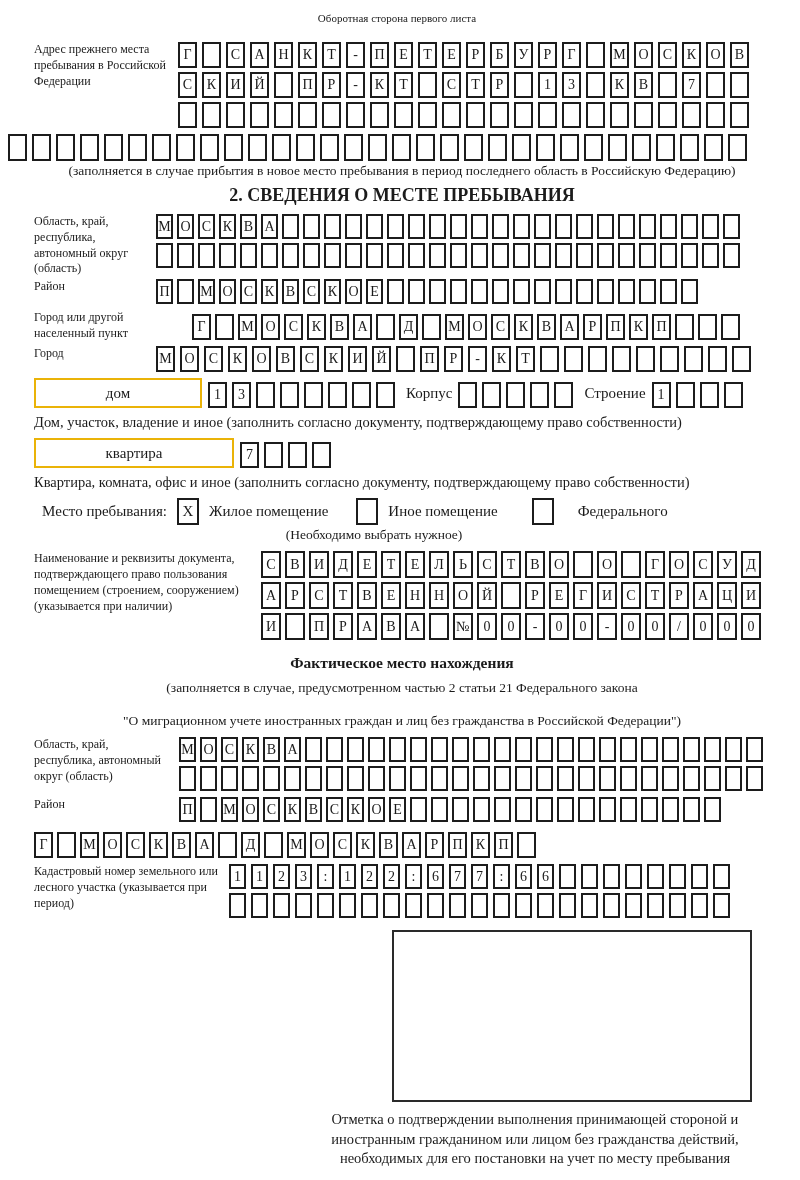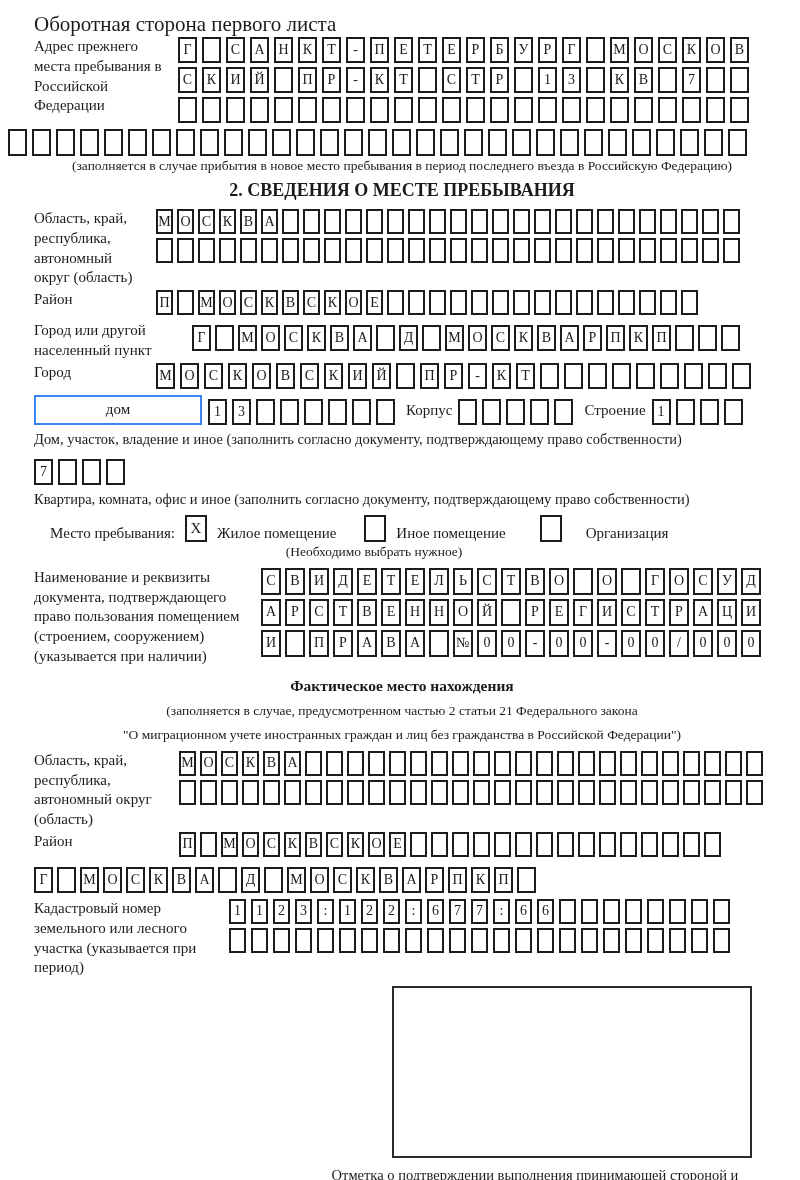--- a/index.html
+++ b/index.html
@@ -1,20 +1,20 @@
 <!DOCTYPE html>
 <html><head>
 <meta charset="utf-8">
 <style>
   html,body{margin:0;padding:0;background:#ffffff;color:#1b1b1b;}
   body{width:800px;font-family:"Liberation Serif", serif;}
   .page{box-sizing:border-box;width:800px;min-height:1180px;padding:12px 30px 10px 34px;}
-  .hdr{text-align:left;font-size:21px;padding-right:10px;}
+  .hdr{text-align:center;font-size:11px;padding-right:10px;margin-bottom:18px;}
   .row{display:flex;align-items:flex-start;margin-bottom:2px;}
-  .lbl{font-size:15px;line-height:1.32;flex:0 0 auto;}
+  .lbl{font-size:12px;line-height:1.32;flex:0 0 auto;}
   .w132{width:132px;margin-right:12px;}
   .w112{width:112px;margin-right:10px;}
   .w150{width:150px;margin-right:8px;}
   .w215{width:215px;margin-right:12px;}
   .w135{width:135px;margin-right:10px;}
   .w182{width:186px;margin-right:8px;}
   .w185{width:185px;margin-right:10px;}
   .rows{flex:1 1 auto;}
   .grid{display:flex;flex-wrap:nowrap;margin-bottom:4px;}
   .cell{box-sizing:border-box;border:2px solid #1c1c1c;display:flex;align-items:center;justify-content:center;font-size:14px;line-height:1;background:#fff;}
@@ -22,25 +22,25 @@
   .g31{margin-left:-26px;margin-bottom:2px;}
   .g31 .cell{width:19px;height:27px;margin-right:5px;}
   .g28 .cell{width:17px;height:25px;margin-right:4px;}
   .gcity .cell{width:19px;height:26px;margin-right:4px;}
   .g21 .cell{width:20px;height:27px;margin-right:4px;}
   .g23 .cell{width:17px;height:25px;margin-right:5px;}
   .note{font-size:13.5px;margin:2px 0 6px 0;}
   .center{text-align:center;}
   .sec-title{text-align:center;font-weight:bold;font-size:18px;margin:6px 0 8px 0;}
   .sub-title{text-align:center;font-weight:bold;font-size:15.5px;margin:10px 0 8px 0;}
-  .wbox{box-sizing:border-box;border:2px solid #3b82f6;height:30px;display:flex;align-items:center;justify-content:center;font-size:15px;margin-right:6px;}
+  .wbox{box-sizing:border-box;border:2px solid #eab308;height:30px;display:flex;align-items:center;justify-content:center;font-size:15px;margin-right:6px;}
   .house-box{width:168px;}
   .apt-box{width:200px;}
   .inline-lbl{font-size:15px;line-height:30px;margin:0 6px;}
-  .cbrow{display:flex;align-items:flex-end;margin:6px 0 2px 16px;font-size:15px;}
+  .cbrow{display:flex;align-items:center;margin:6px 0 2px 8px;font-size:15px;}
   .cbox{box-sizing:border-box;width:22px;height:27px;border:2px solid #1c1c1c;display:flex;align-items:center;justify-content:center;font-size:15px;margin:0 10px;}
   .cb-note{font-size:13.5px;margin:0 0 8px 170px;width:340px;text-align:center;}
   .leftnote{font-size:14.5px;margin:0 0 7px 0;}
   .stamp-wrap{width:470px;margin-left:auto;margin-right:0;margin-top:8px;}
   .stamp-box{box-sizing:border-box;width:360px;height:172px;border:2px solid #2a2a2a;margin:0 10px 8px 92px;}
   .stamp-note{font-size:14.5px;line-height:1.35;text-align:center;}
   .mt4{margin-top:4px;}
 </style>
 </head>
 <body>
@@ -158,21 +158,21 @@
       <div class="cell"></div>
       <div class="cell"></div>
       <div class="cell"></div>
       <div class="cell"></div>
       <div class="cell"></div>
       <div class="cell"></div>
       <div class="cell"></div>
       <div class="cell"></div>
       <div class="cell"></div>
     </div>
-  <div class="note center">(заполняется в случае прибытия в новое место пребывания в период последнего въезда в Российскую Федерацию)</div>
+  <div class="note center">(заполняется в случае прибытия в новое место пребывания в период последнего область в Российскую Федерацию)</div>
 
   <div class="sec-title">2. СВЕДЕНИЯ О МЕСТЕ ПРЕБЫВАНИЯ</div>
 
   <div class="row">
     <div class="lbl w112">Область, край, республика, автономный округ (область)</div>
     <div class="rows">
       <div class="grid g28">
           <div class="cell">М</div>
           <div class="cell">О</div>
           <div class="cell">С</div>
@@ -352,37 +352,38 @@
     <div class="grid g24 mt4">
         <div class="cell">1</div>
         <div class="cell"></div>
         <div class="cell"></div>
         <div class="cell"></div>
       </div>
   </div>
   <div class="leftnote">Дом, участок, владение и иное (заполнить согласно документу, подтверждающему право собственности)</div>
 
   <div class="row">
+    <div class="wbox apt-box">квартира</div>
     <div class="grid g24 mt4">
         <div class="cell">7</div>
         <div class="cell"></div>
         <div class="cell"></div>
         <div class="cell"></div>
       </div>
   </div>
   <div class="leftnote">Квартира, комната, офис и иное (заполнить согласно документу, подтверждающему право собственности)</div>
 
   <div class="cbrow">
     <span>Место пребывания:</span>
     <span class="cbox">X</span>
     <span>Жилое помещение</span>
     <span class="cbox" style="margin-left:28px;"></span>
     <span>Иное помещение</span>
     <span class="cbox" style="margin-left:34px;margin-right:24px;"></span>
-    <span>Организация</span>
+    <span>Федерального</span>
   </div>
   <div class="cb-note">(Необходимо выбрать нужное)</div>
 
   <div class="row">
     <div class="lbl w215">Наименование и реквизиты документа, подтверждающего право пользования помещением (строением, сооружением) (указывается при наличии)</div>
     <div class="rows">
       <div class="grid g21">
           <div class="cell">С</div>
           <div class="cell">В</div>
           <div class="cell">И</div>
@@ -448,21 +449,21 @@
           <div class="cell">0</div>
           <div class="cell">/</div>
           <div class="cell">0</div>
           <div class="cell">0</div>
           <div class="cell">0</div>
         </div>
     </div>
   </div>
 
   <div class="sub-title">Фактическое место нахождения</div>
-  <div class="note center" style="margin-bottom:8px;">(заполняется в случае, предусмотренном частью 2 статьи 21 Федерального закона</div>
+  <div class="note center" style="margin-bottom:17px;">(заполняется в случае, предусмотренном частью 2 статьи 21 Федерального закона</div>
   <div class="note center" style="margin-bottom:8px;">"О миграционном учете иностранных граждан и лиц без гражданства в Российской Федерации")</div>
 
   <div class="row">
     <div class="lbl w135">Область, край, республика, автономный округ (область)</div>
     <div class="rows">
       <div class="grid g28">
           <div class="cell">М</div>
           <div class="cell">О</div>
           <div class="cell">С</div>
           <div class="cell">К</div>

